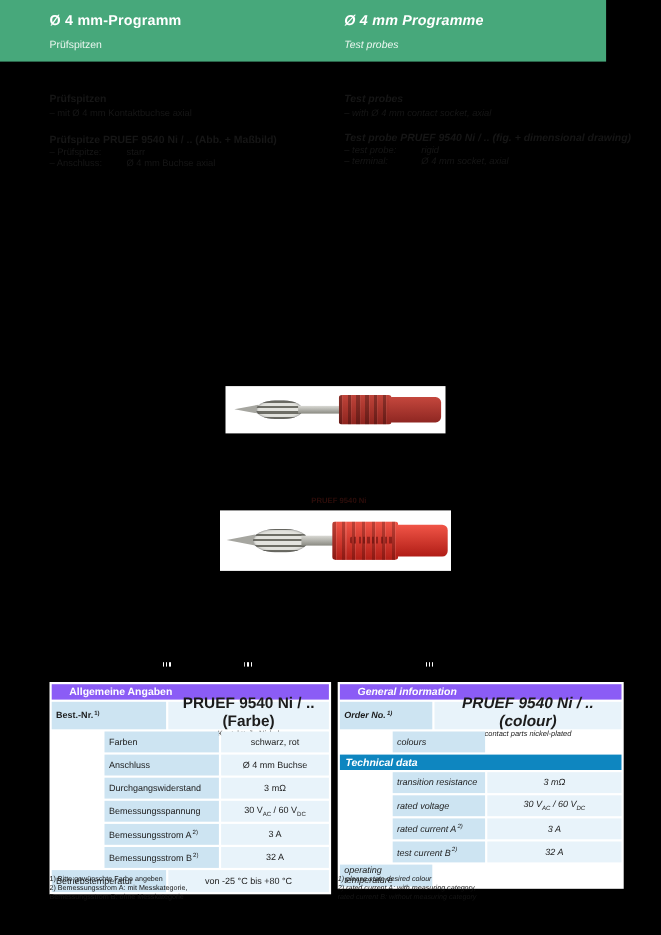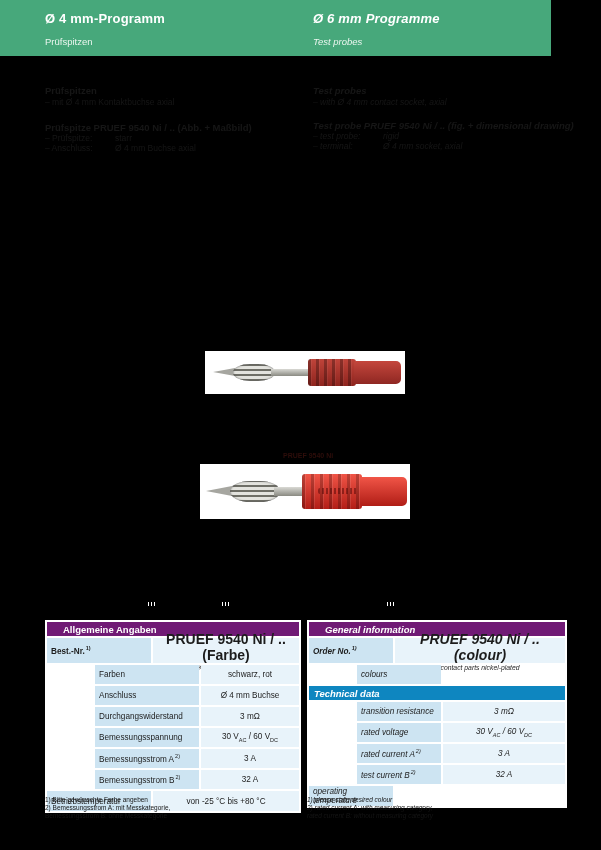--- a/index.html
+++ b/index.html
@@ -56,21 +56,21 @@
   .tick{position:absolute;top:602px;width:8px;height:4px;
     background:repeating-linear-gradient(90deg,#ffffff 0 1px,transparent 1px 3px);}
 
   
   .spec-table{position:absolute;top:620px;background:#ffffff;padding:2px;
     display:flex;flex-direction:column;gap:2px;font-size:8.2px;color:#1c1c1c;}
   .spec-table.de{left:45px;width:252px;}
   .spec-table.en{left:307px;width:256px;font-style:italic;}
   .sec{height:14px;display:flex;align-items:center;padding-left:5px;
     color:#ffffff;font-weight:bold;font-size:9.5px;}
-  .sec.green{background:#701a75;padding-left:16px;}
+  .sec.green{background:#8b5cf6;padding-left:16px;}
   .sec.blue{background:#0e86c0;}
   .trow{display:flex;gap:2px;}
   .lab{background:#cde4f2;padding:1px 4px;display:flex;align-items:center;flex:0 0 auto;}
   .spec-table.de .lab{width:96px;}
   .spec-table.en .lab{width:76px;}
   .val{flex:1;background:#e8f3fa;display:flex;flex-direction:column;align-items:center;justify-content:center;text-align:center;}
   .h13{height:19px;margin-left:48px;} .h24{height:25px;} .h19{height:20px;}
   .val .strong{font-weight:bold;font-size:14px;text-align:center;}
   .val .note{font-size:6.8px;margin-top:1px;}
   sup.fn{font-size:5.5px;vertical-align:super;margin-left:1px;}
@@ -83,21 +83,21 @@
 </style>
 </head>
 <body>
 
 <div class="banner">
   <div class="col de">
     <div class="title">Ø 4 mm-Programm</div>
     <div class="subtitle">Prüfspitzen</div>
   </div>
   <div class="col en">
-    <div class="title">Ø 6 mm Programme</div>
+    <div class="title">Ø 4 mm Programme</div>
     <div class="subtitle">Test probes</div>
   </div>
 </div>
 
 <div class="intro de" style="top:86px;">
   <div class="h">Prüfspitzen</div>
   <div class="b">– mit Ø 4 mm Kontaktbuchse axial</div>
   <div class="block2" style="margin-top:16px;">
     <div class="h">Prüfspitze PRUEF 9540 Ni / .. (Abb. + Maßbild)</div>
     <div class="specline">

